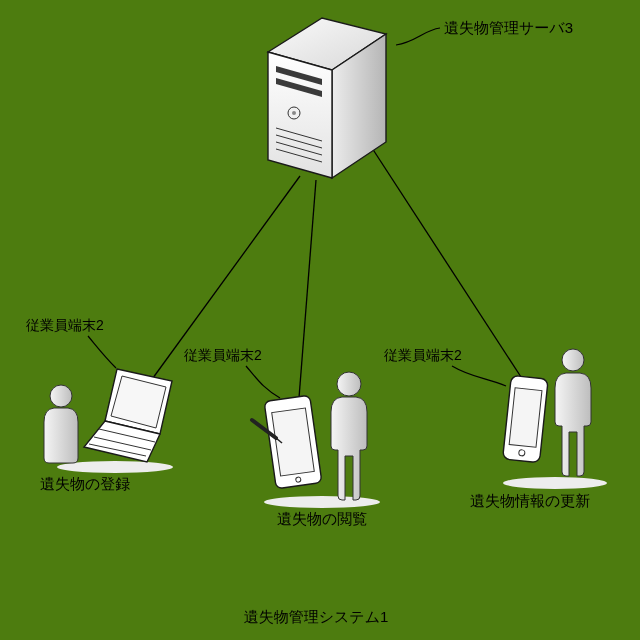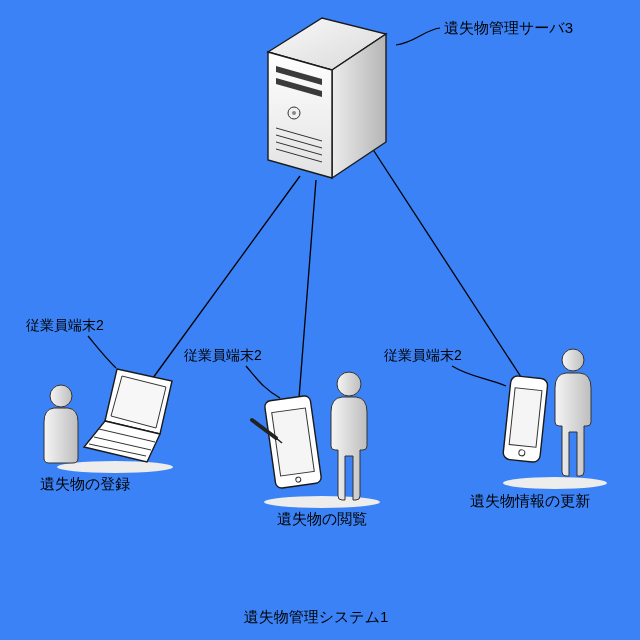--- a/index.html
+++ b/index.html
@@ -1,16 +1,16 @@
 <!DOCTYPE html>
 <html><head>
 <meta charset="utf-8">
 <style>
   html,body{margin:0;padding:0;background:#ffffff;}
-  .stage{position:relative;width:640px;height:640px;background:#3b82f6;overflow:hidden;
+  .stage{position:relative;width:640px;height:640px;background:#4d7c0f;overflow:hidden;
          font-family:"Liberation Sans","DejaVu Sans",sans-serif;text-align:center;}
   svg{display:block;}
   text{fill:#000;font-family:"Liberation Sans","DejaVu Sans",sans-serif;}
   .label{font-size:14px;}
   .caption{font-size:15px;}
   .line{stroke:#000;stroke-width:1.3;fill:none;}
   .leader{stroke:#000;stroke-width:1.2;fill:none;}
   .outline{stroke:#1a1a1a;stroke-width:1.4;}
   .thin{stroke:#333;stroke-width:1;}
 </style>

